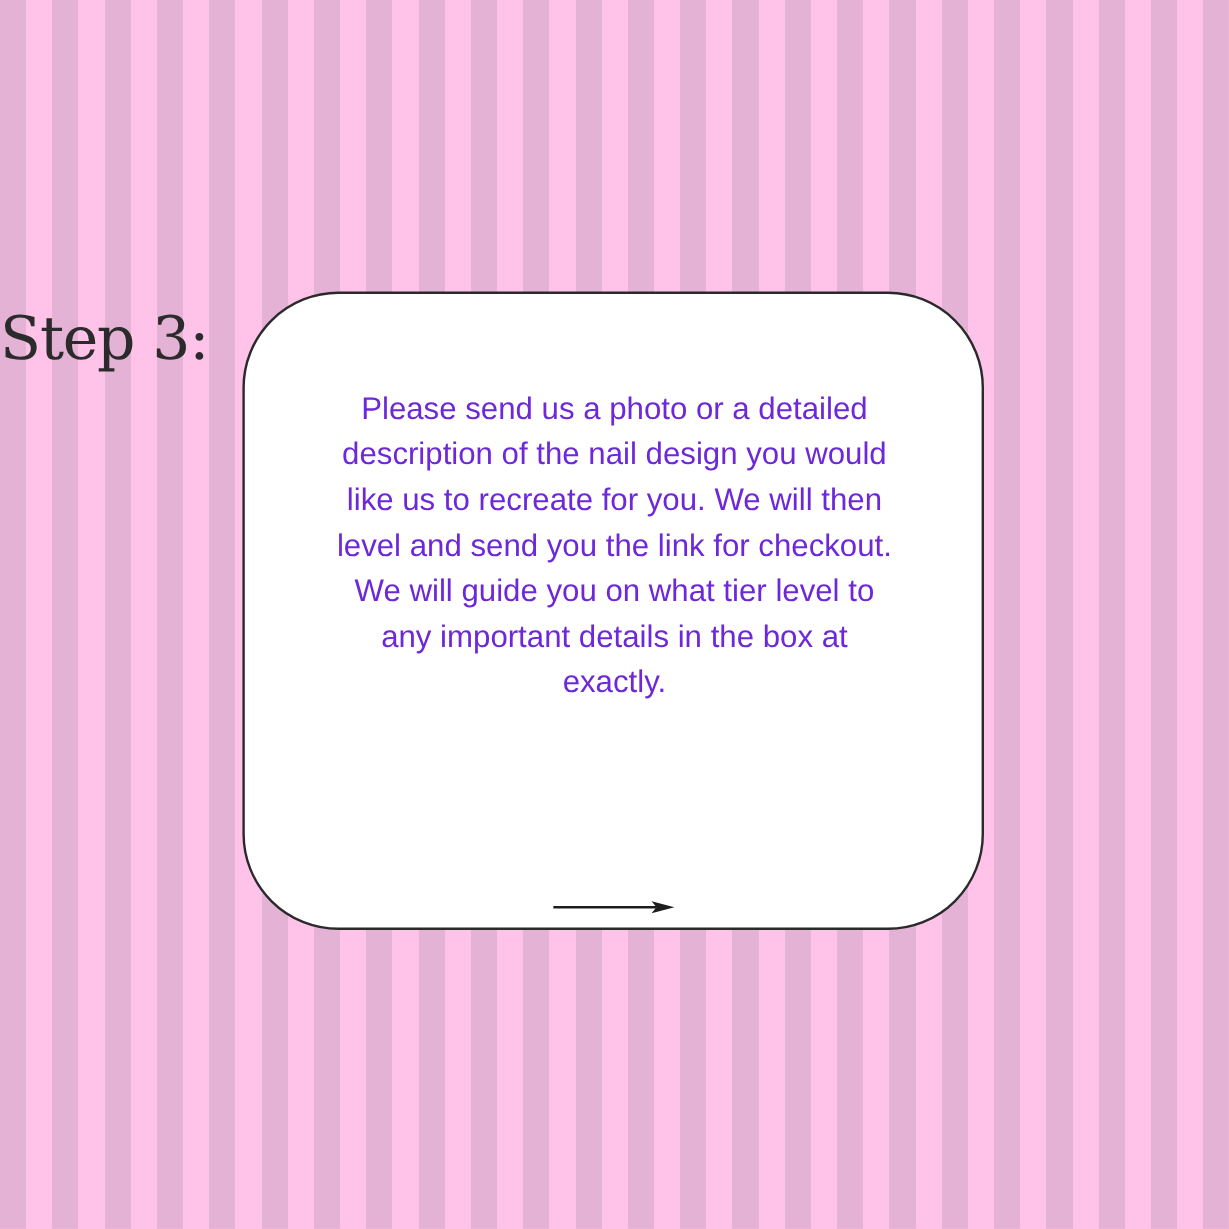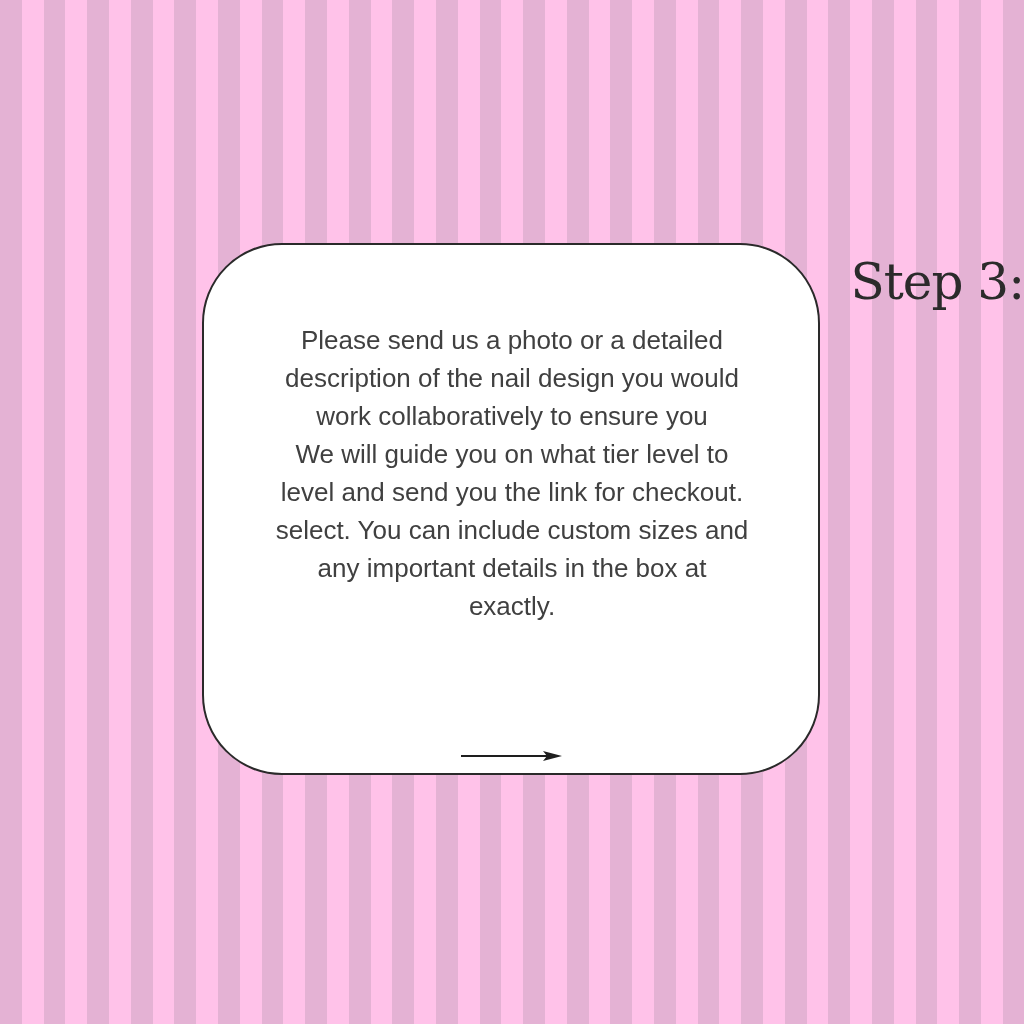--- a/index.html
+++ b/index.html
@@ -14,52 +14,51 @@
     position: absolute;
     left: 202px; top: 243px;
     width: 618px; height: 532px;
     background: #ffffff;
     border: 2px solid #2a2a2a;
     border-radius: 80px;
     box-sizing: border-box;
   }
   .title {
     position: absolute; left: 0; right: 0; top: 250px;
-    text-align: right;
+    text-align: left;
     font-family: "DejaVu Serif", "Liberation Serif", serif;
     font-size: 50px; line-height: 64px;
     color: #2b2b2b;
     letter-spacing: -1px;
   }
   .body-text {
     position: absolute; left: 212px; width: 600px; top: 321px;
     text-align: center;
     font-family: "Liberation Sans", "DejaVu Sans", sans-serif;
     font-size: 26px; line-height: 38px;
-    color: #404040;
+    color: #6d28d9;
   }
   .body-text .line { display: block; white-space: nowrap; }
   .arrow {
     position: absolute; left: 461px; top: 748px; width: 102px; height: 16px;
   }
 </style>
 </head>
 <body>
 
 <div class="card"></div>
 
 <div class="title">Step 3:</div>
 
 <div class="body-text">
   <span class="line">Please send us a photo or a detailed</span>
   <span class="line">description of the nail design you would</span>
-  <span class="line">work collaboratively to ensure you</span>
+  <span class="line">like us to recreate for you. We will then</span>
+  <span class="line">level and send you the link for checkout.</span>
   <span class="line">We will guide you on what tier level to</span>
-  <span class="line">level and send you the link for checkout.</span>
-  <span class="line">select. You can include custom sizes and</span>
   <span class="line">any important details in the box at</span>
   <span class="line">exactly.</span>
 </div>
 
 <div class="arrow">
   <svg width="102" height="16" viewBox="0 0 102 16">
     <line x1="0" y1="8" x2="86" y2="8" stroke="#1e1e1e" stroke-width="2"></line>
     <path d="M82 3 L101 8 L82 13 L86 8 Z" fill="#1e1e1e"></path>
   </svg>
 </div>

